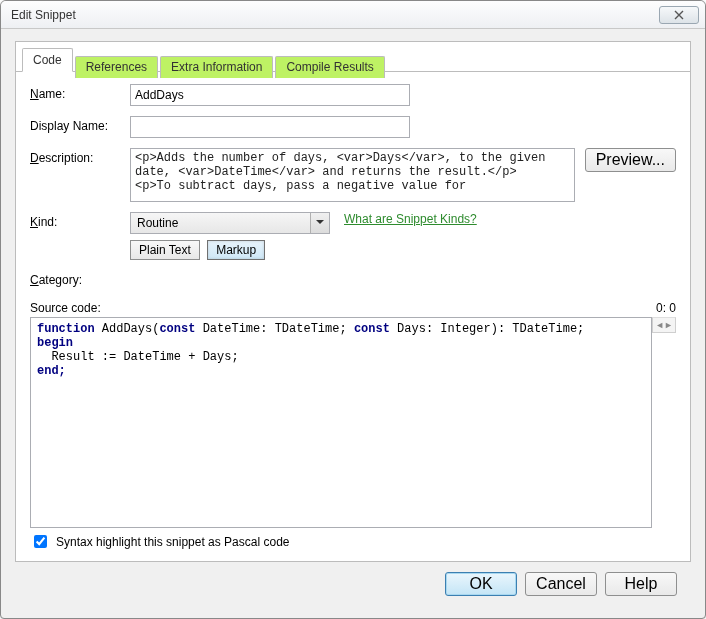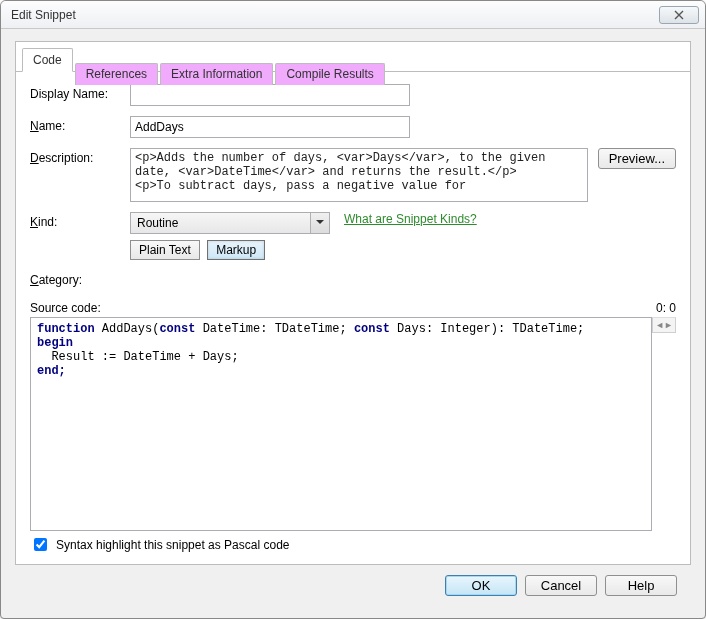--- a/index.html
+++ b/index.html
@@ -66,27 +66,27 @@
     display: flex;
     gap: 0;
     margin-top: -1px;
     margin-left: 6px;
     padding-top: 8px;
     height: 30px;
   }
   .tab {
     border: 1px solid #bcbcbc;
     border-bottom: none;
-    background: #f0abfc;
+    background: #bef264;
     padding: 3px 10px 3px 10px;
     margin-right: 2px;
     cursor: pointer;
     font-size: 12px;
     position: relative;
-    top: 14px;
+    top: 7px;
     color: #333;
     border-radius: 2px 2px 0 0;
   }
   .tab.active {
     background: #fff;
     top: 1px;
     border-bottom: 1px solid #fff;
     padding-top: 4px;
     padding-bottom: 4px;
     margin-top: -2px;
@@ -136,21 +136,21 @@
   }
   .btn {
     border: 1px solid #8e8f8f;
     background: linear-gradient(#f8f8f8, #e9e9e9);
     border-radius: 3px;
     padding: 2px 10px;
     min-width: 72px;
     text-align: center;
     cursor: pointer;
     font-family: inherit;
-    font-size: 13px;
+    font-size: 16px;
   }
   .btn.default {
     border: 1px solid #3c7fb1;
     box-shadow: 0 0 0 1px #a8d8f0 inset;
     background: linear-gradient(#eaf6fd, #c4e5f6);
   }
   .small-btn {
     border: 1px solid #8e8f8f;
     background: linear-gradient(#f8f8f8, #e8e8e8);
     padding: 2px 8px;
@@ -270,27 +270,27 @@
           <div class="tab active">Code</div>
           <div class="tab">References</div>
           <div class="tab">Extra Information</div>
           <div class="tab">Compile Results</div>
         </div>
       </div>
 
       <div class="form-area">
 
         <div class="row">
+          <div class="label"><span class="ul">N</span>ame:</div>
+          <input class="text-input" style="width: 280px;" value="AddDays">
+        </div>
+
+        <div class="row">
           <div class="label">Display Name:</div>
           <input class="text-input" style="width: 280px;" value="">
-        </div>
-
-        <div class="row">
-          <div class="label"><span class="ul">N</span>ame:</div>
-          <input class="text-input" style="width: 280px;" value="AddDays">
         </div>
 
         <div class="row">
           <div class="label"><span class="ul">D</span>escription:</div>
           <div class="desc-wrap">
             <textarea class="desc-box" style="">&lt;p&gt;Adds the number of days, &lt;var&gt;Days&lt;/var&gt;, to the given date, &lt;var&gt;DateTime&lt;/var&gt; and returns the result.&lt;/p&gt;
 &lt;p&gt;To subtract days, pass a negative value for</textarea>
           </div>
           <button class="btn" style="margin-left:10px;min-width:78px">Preview...</button>
         </div>

